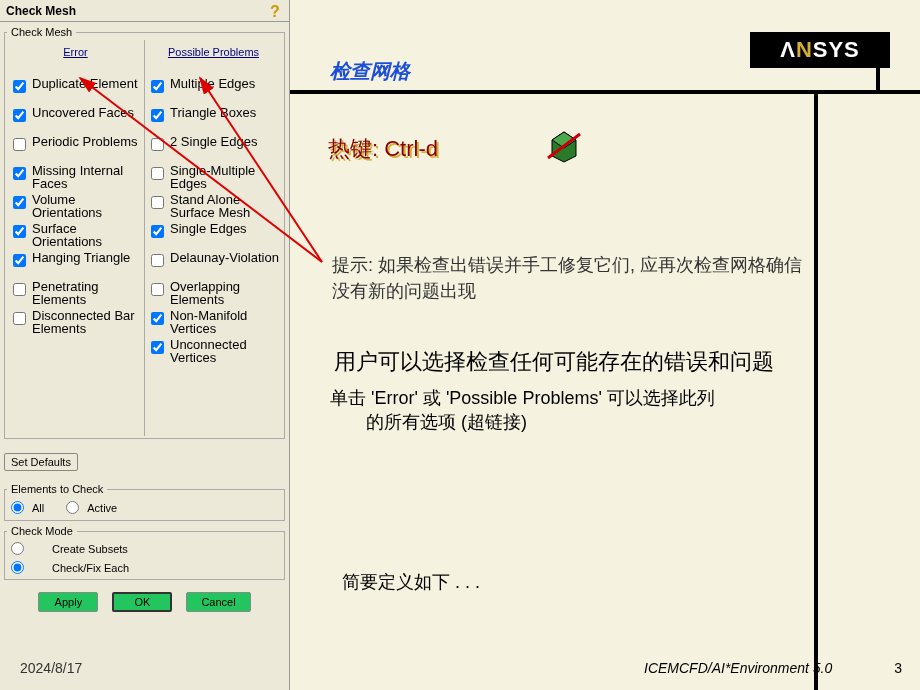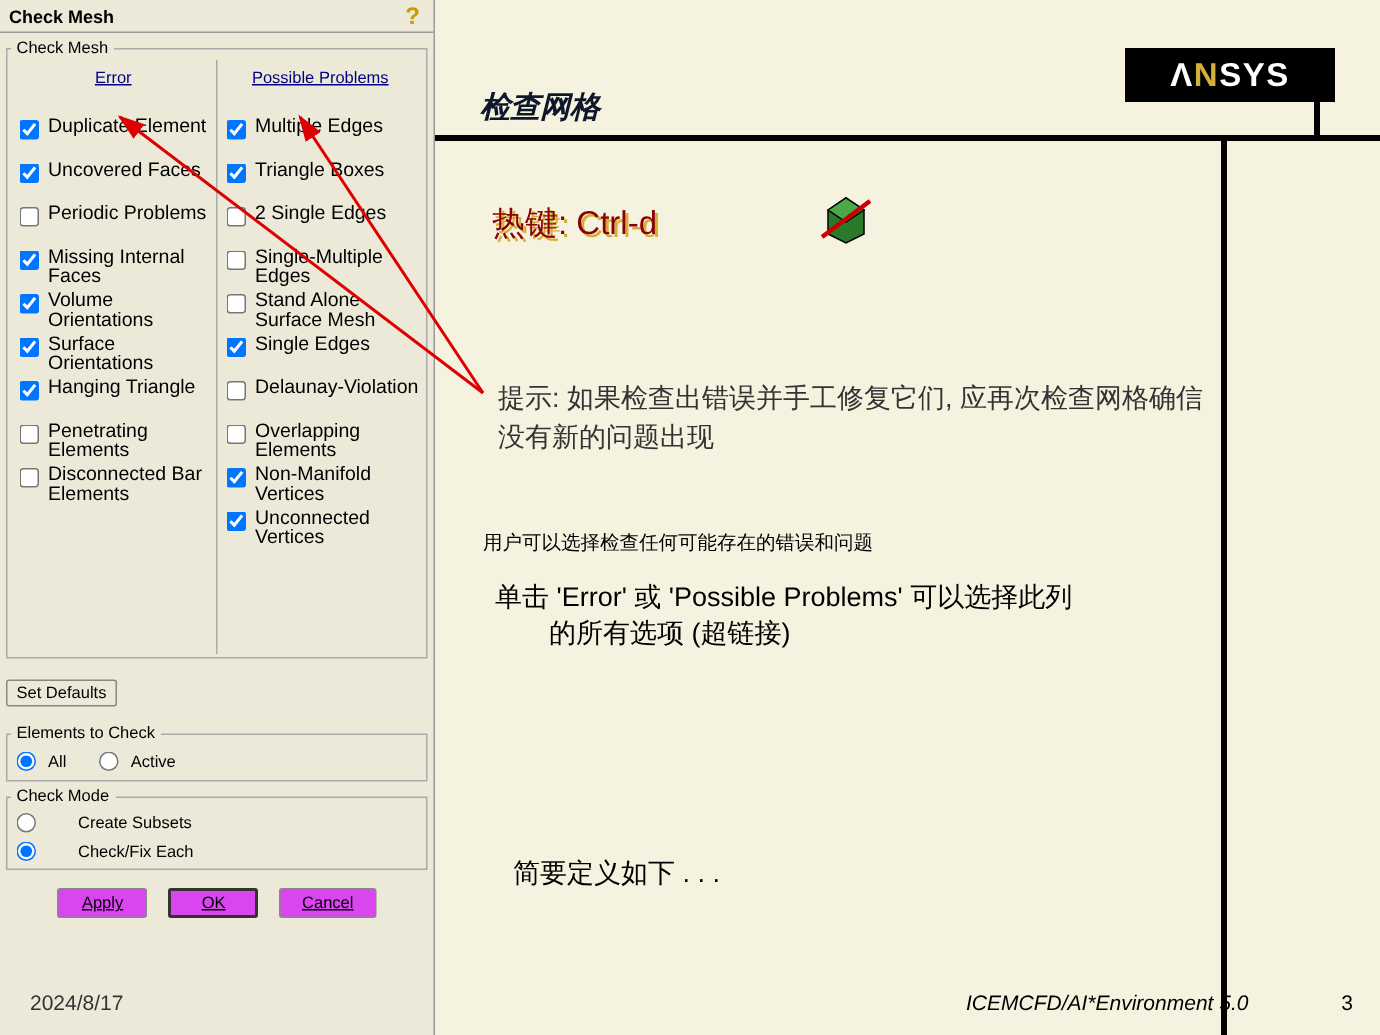--- a/index.html
+++ b/index.html
@@ -28,39 +28,39 @@
 .set-defaults-btn { margin: 10px 4px 8px 4px; font-size: 11px; padding: 2px 6px; background: #ece9d8; border: 1px solid #888; border-radius: 2px; }
 
 .radio-row { display: flex; align-items: center; padding: 4px; gap: 4px; }
 .radio-row label { font-size: 11px; margin-right: 18px; }
 .radio-row input { margin-right: 4px; }
 
 .check-mode-fs .radio-item { display: flex; align-items: center; padding: 3px 4px; gap: 24px; }
 .check-mode-fs label { font-size: 11px; margin-left: 4px; }
 
 .btn-row { display: flex; justify-content: center; gap: 14px; padding: 8px 4px 4px 4px; }
-.btn { font-size: 11px; padding: 2px 14px; background: #d946ef; border: 1px solid #888; border-radius: 2px; min-width: 60px; text-decoration: underline; }
+.btn { font-size: 11px; padding: 2px 14px; background: #22c55e; border: 1px solid #888; border-radius: 2px; min-width: 60px; }
 .btn.def { border: 2px solid #333; padding: 2px 18px; }
 
 
 .slide { position: absolute; left: 290px; top: 0; width: 630px; height: 690px; background: #f5f3e0; }
 
 .logo { position: absolute; right: 30px; top: 32px; width: 140px; height: 36px; background: #000; color: #fff; display: flex; align-items: center; justify-content: center; font-size: 22px; font-weight: bold; letter-spacing: 1px; }
 .logo .gold { color: #d4af37; }
 
-.slide-title { position: absolute; left: 30px; top: 58px; font-size: 20px; font-style: italic; font-weight: bold; color: #0f172a; }
+.slide-title { position: absolute; left: 40px; top: 58px; font-size: 20px; font-style: italic; font-weight: bold; color: #1d4ed8; }
 .rule { position: absolute; left: 0; top: 90px; width: 630px; height: 4px; background: #000; }
 .rule2 { position: absolute; right: 102px; top: 94px; width: 4px; height: 596px; background: #000; }
 .rule3 { position: absolute; right: 40px; top: 32px; width: 4px; height: 58px; background: #000; }
 
 .hotkey { position: absolute; left: 38px; top: 134px; font-size: 22px; font-weight: normal; color: #8b0000; text-shadow: 2px 2px 0 #d4af37; }
 .cube-icon { position: absolute; left: 256px; top: 128px; width: 36px; height: 36px; }
 
 .tip { position: absolute; left: 42px; top: 252px; width: 480px; font-size: 18px; line-height: 26px; color: #333; }
-.body1 { position: absolute; left: 32px; top: 350px; width: 490px; font-size: 13px; line-height: 24px; }
+.body1 { position: absolute; left: 44px; top: 350px; width: 490px; font-size: 22px; line-height: 24px; }
 .body2 { position: absolute; left: 40px; top: 386px; width: 500px; font-size: 18px; line-height: 24px; }
 .body2 b { font-weight: normal; }
 .body2-sub { padding-left: 36px; }
 .body3 { position: absolute; left: 52px; top: 570px; font-size: 18px; }
 
 .footer-date { position: absolute; left: 20px; bottom: 14px; font-size: 14px; color: #333; z-index: 5; }
 .footer-center { position: absolute; left: 354px; bottom: 14px; font-size: 14px; font-style: italic; font-weight: normal; }
 .footer-page { position: absolute; right: 18px; bottom: 14px; font-size: 14px; }
 
 

